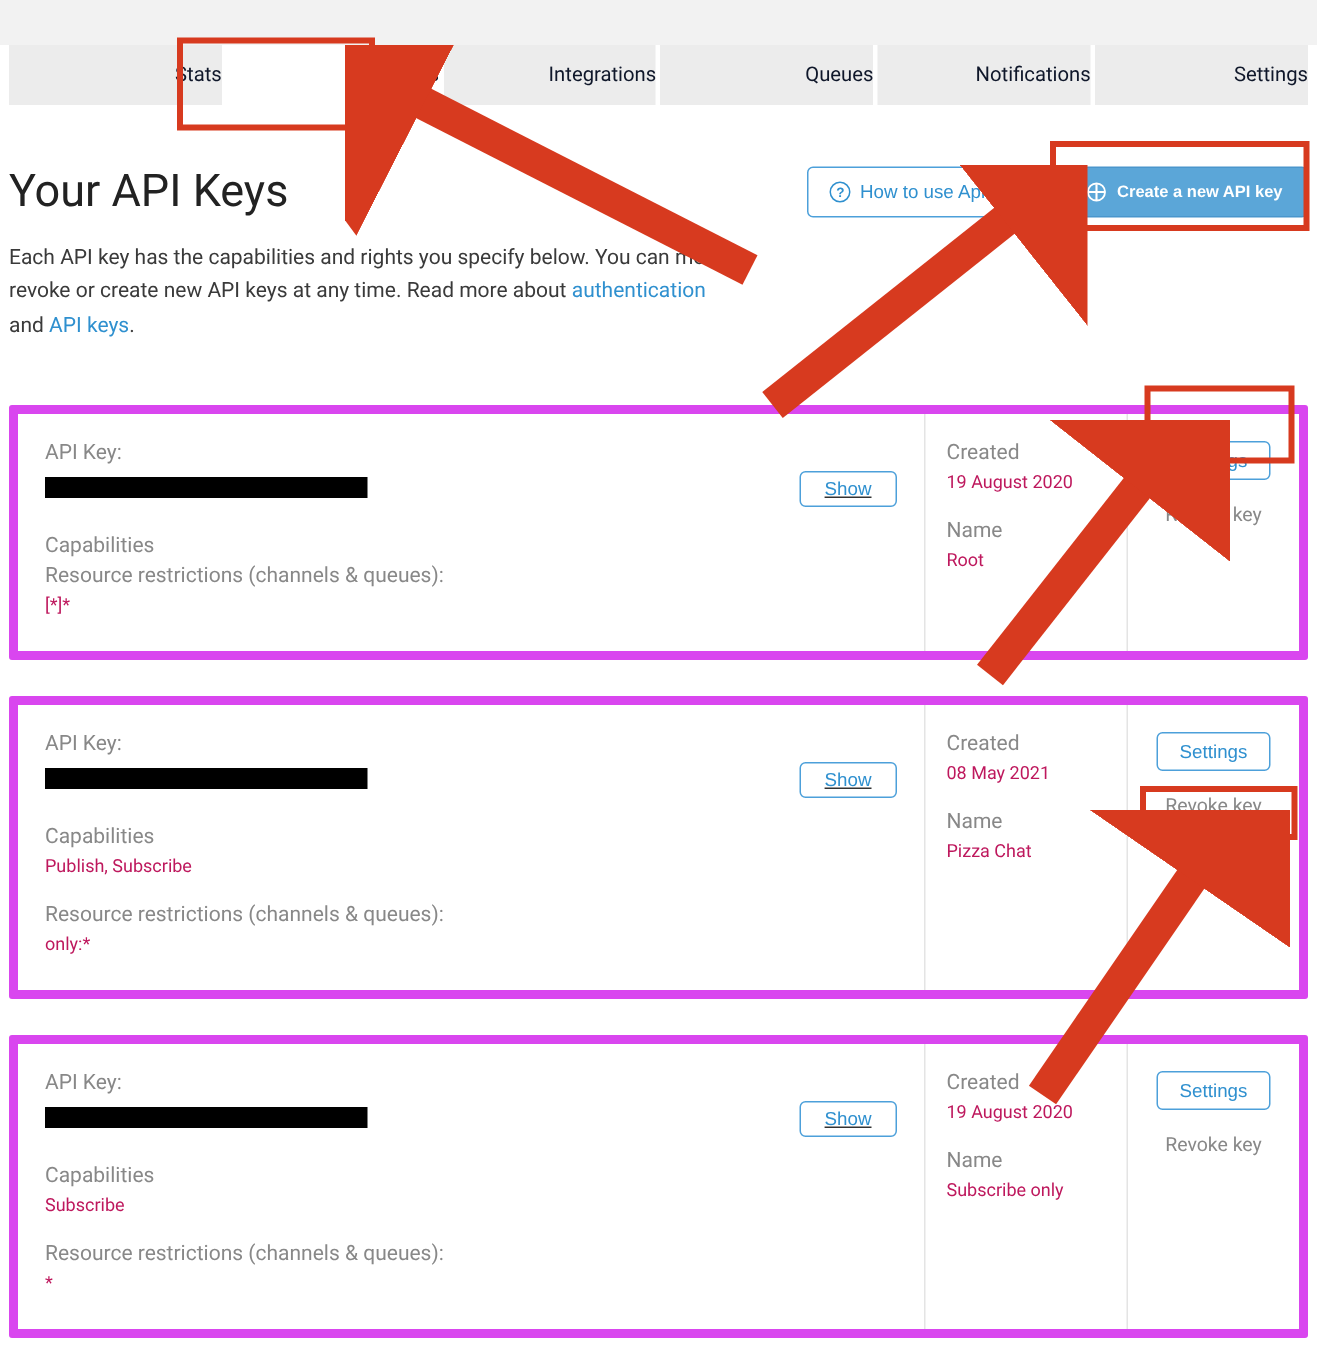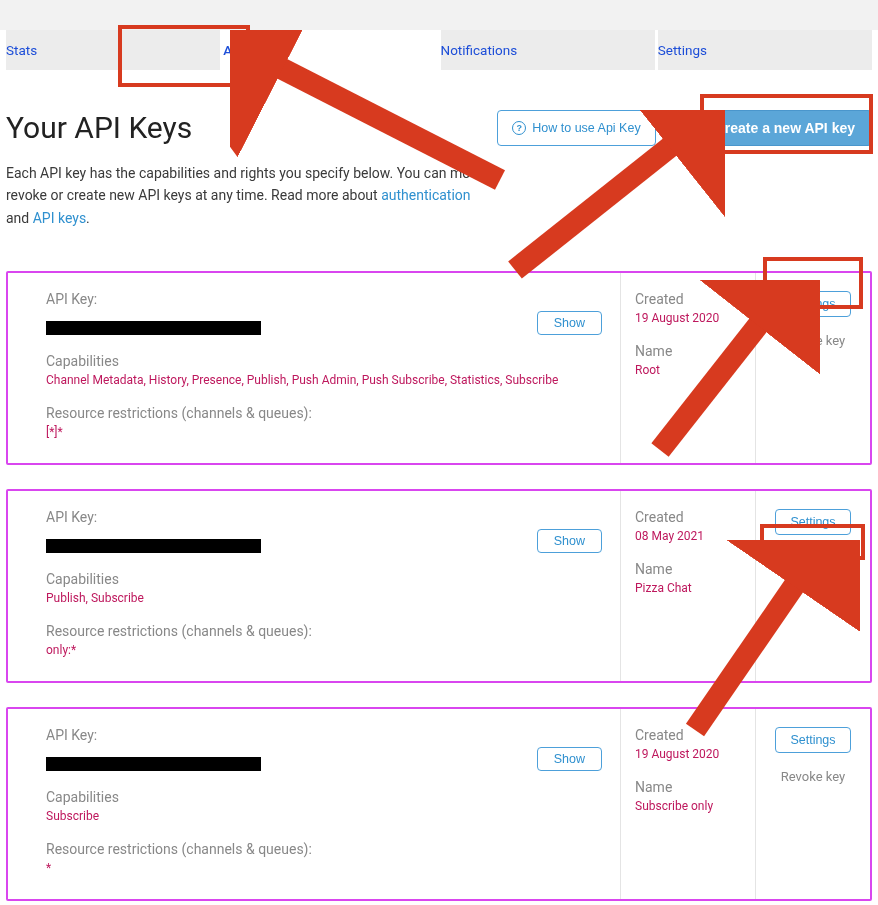--- a/index.html
+++ b/index.html
@@ -17,40 +17,40 @@
     }
 
     .tabs-row {
       display: flex;
       gap: 3px;
       padding: 0 6px;
     }
     .tab {
       flex: 1;
       background: #ececec;
-      text-align: left;
+      text-align: right;
       padding: 12px 0;
       font-size: 13.5px;
-      color: #1d4ed8;
+      color: #0f172a;
       cursor: pointer;
       position: relative;
     }
     .tab.active {
       background: #fff;
       font-weight: 500;
     }
 
     .content {
       padding: 0 6px;
     }
 
     .header-row {
       display: flex;
       justify-content: space-between;
-      align-items: flex-start;
+      align-items: flex-end;
       padding: 40px 0 16px 0;
     }
     .page-title {
       font-size: 30px;
       font-weight: 400;
       color: #222;
     }
     .header-actions {
       display: flex;
       gap: 10px;
@@ -66,26 +66,26 @@
       display: inline-flex;
       align-items: center;
       gap: 6px;
     }
     .btn-primary {
       background: #5ba6d8;
       border: 1px solid #4a96cc;
       color: #fff;
       padding: 9px 16px;
       border-radius: 4px;
-      font-size: 14px;
+      font-size: 11px;
       font-weight: 600;
       cursor: pointer;
       display: inline-flex;
       align-items: center;
-      gap: 18px;
+      gap: 7px;
     }
     .icon-circle {
       width: 14px; height: 14px;
       border: 1.3px solid #2f90cf;
       border-radius: 50%;
       display: inline-flex;
       align-items: center;
       justify-content: center;
       font-size: 9px;
       color: #2f90cf;
@@ -103,25 +103,24 @@
     .intro {
       max-width: 490px;
       line-height: 1.6;
       color: #3a3a3a;
       margin-bottom: 42px;
       font-size: 14px;
     }
     .intro a { color: #2f90cf; text-decoration: none; }
 
     .card {
-      border: 2px solid #d946ef;
+      border: 6px solid #d946ef;
       display: flex;
       margin-bottom: 24px;
       border-radius: 2px;
-      padding-left: 20px;
     }
     .card-main {
       flex: 1;
       padding: 18px 18px 24px 18px;
     }
     .card-meta {
       width: 135px;
       border-left: 1px solid #e4e4e4;
       padding: 18px 14px;
     }
@@ -142,23 +141,24 @@
     }
     .kv-value {
       color: #be185d;
       font-size: 12px;
       margin-bottom: 18px;
     }
     .kv-value:last-child { margin-bottom: 0; }
 
     .key-row {
       display: flex;
-      align-items: flex-end;
+      align-items: flex-start;
       gap: 10px;
       margin-bottom: 18px;
+      text-decoration: underline;
     }
     .key-redacted {
       width: 215px;
       height: 14px;
       background: #000;
       margin-top: 4px;
     }
     .btn-show {
       margin-left: auto;
       border: 1px solid #4da0da;
@@ -201,20 +201,22 @@
     }
   </style>
 </head>
 <body>
 
 <div class="top-grey"></div>
 
 <div class="tabs-row">
   <div class="tab">Stats</div>
   <div class="tab active">API Keys</div>
+  <div class="tab">Integrations</div>
+  <div class="tab">Queues</div>
   <div class="tab">Notifications</div>
   <div class="tab">Settings</div>
 </div>
 
 <div class="content">
 
   <div class="header-row">
     <h1 class="page-title">Your API Keys</h1>
     <div class="header-actions">
       <button class="btn-link">
@@ -238,21 +240,20 @@
   </p>
 
   <div class="card">
     <div class="card-main">
       <div class="kv-label">API Key:</div>
       <div class="key-row">
         <div class="key-redacted"></div>
         <button class="btn-show">Show</button>
       </div>
       <div class="kv-label">Capabilities</div>
-      <div class="kv-value">Channel Metadata, History, Presence, Publish, Push Admin, Push Subscribe, Statistics, Subscribe</div>
       <div class="kv-label">Resource restrictions (channels &amp; queues):</div>
       <div class="kv-value">[*]*</div>
     </div>
     <div class="card-meta">
       <div class="kv-label">Created</div>
       <div class="kv-value">19 August 2020</div>
       <div class="kv-label">Name</div>
       <div class="kv-value">Root</div>
     </div>
     <div class="card-actions">

